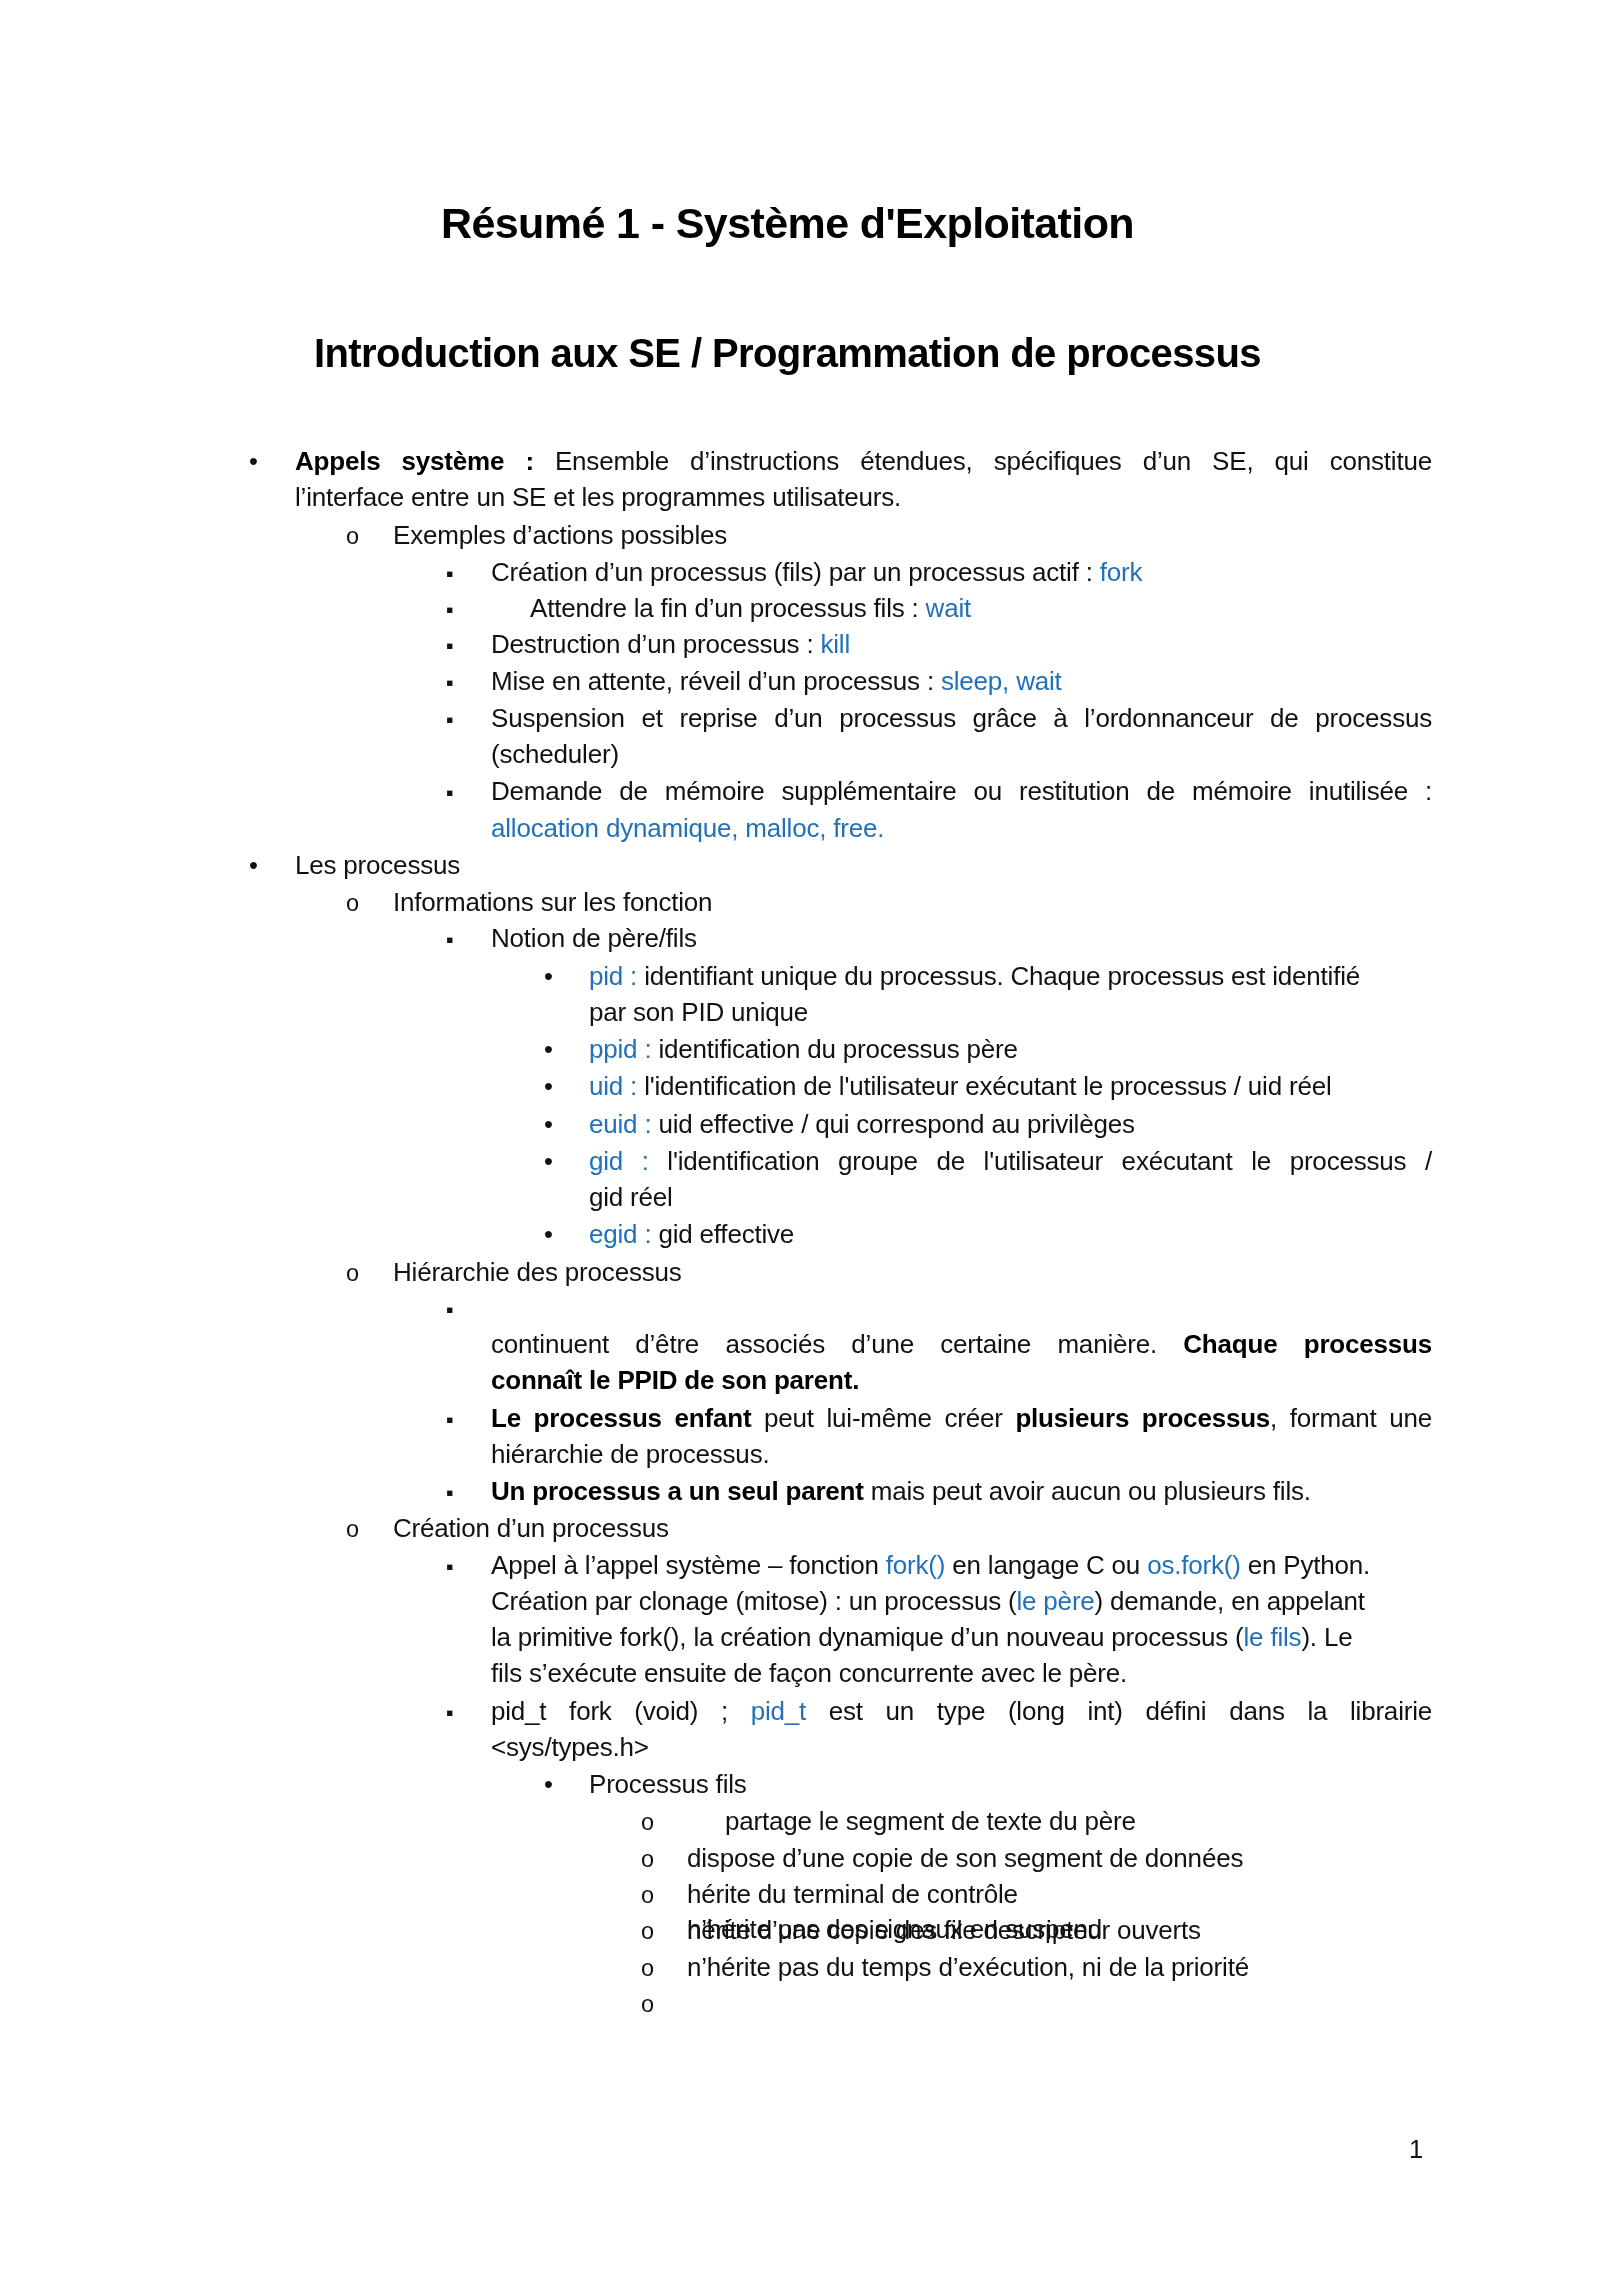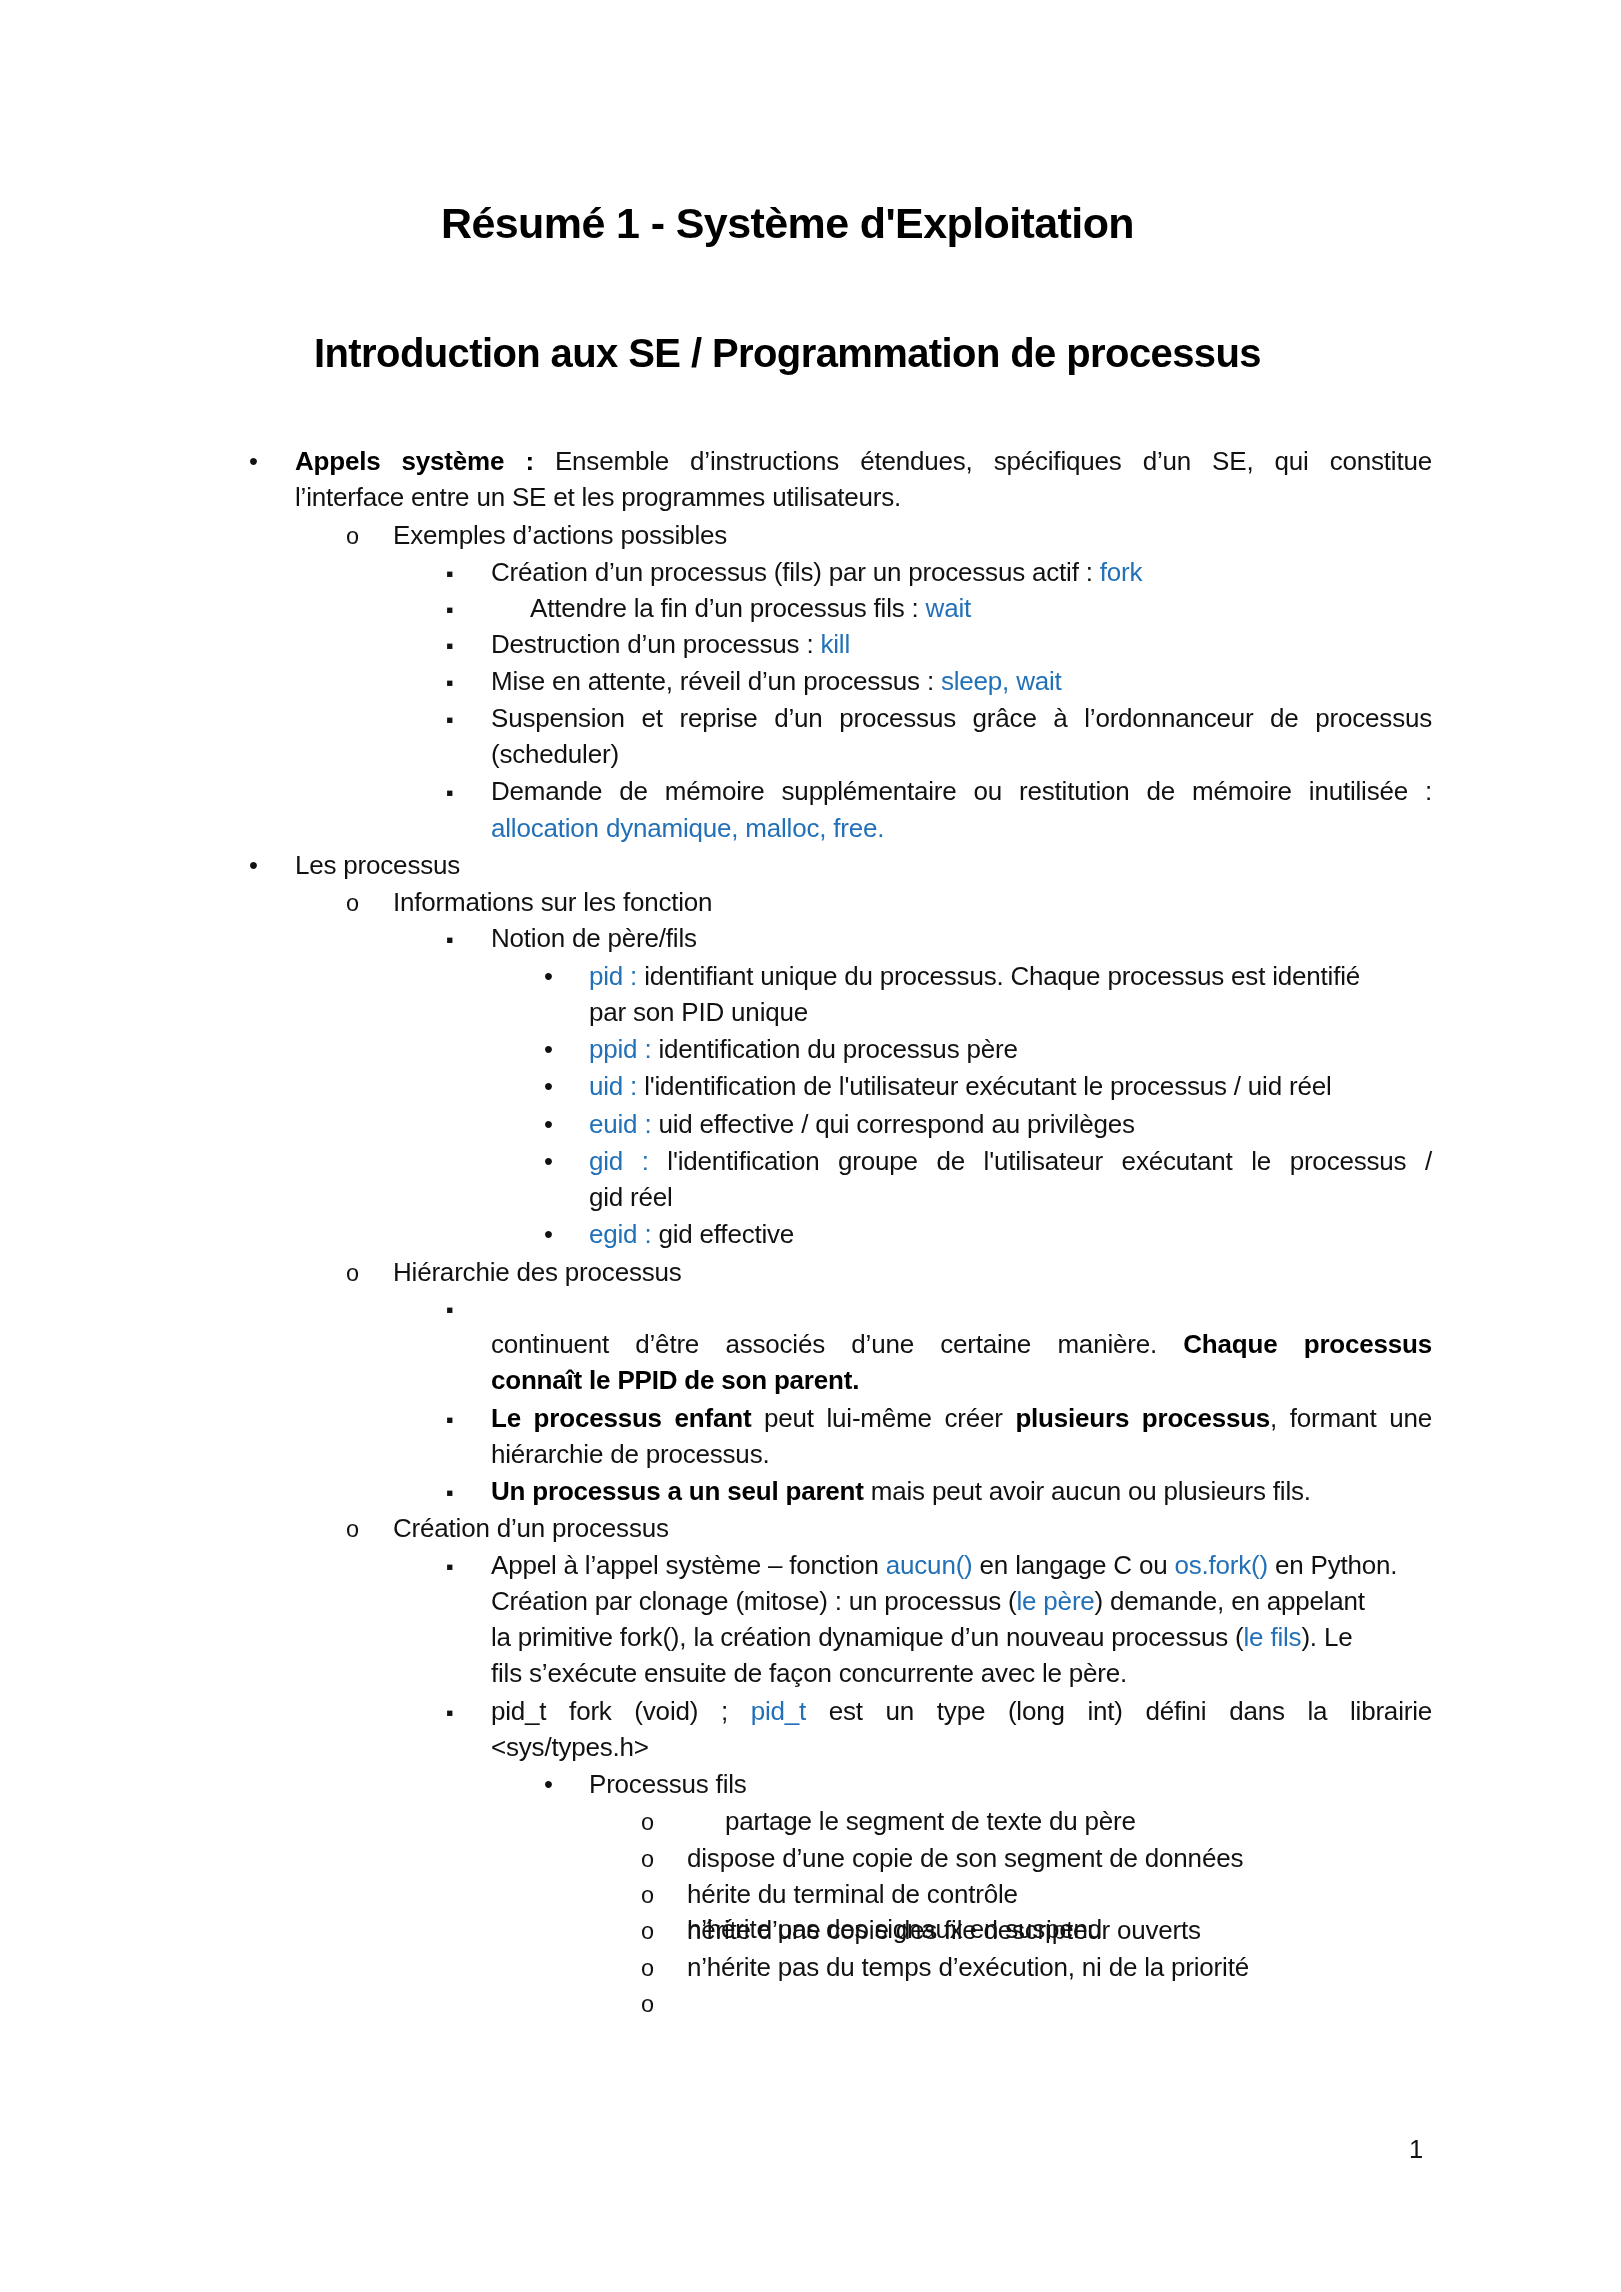--- a/index.html
+++ b/index.html
@@ -103,21 +103,21 @@
   <div class="line just" style="left:491px;top:1400px;width:941px;"><b>Le processus enfant</b><span> peut lui-même créer </span><b>plusieurs processus</b><span>, formant une</span></div>
   <div class="line" style="left:491px;top:1436px;">hiérarchie de processus.</div>
 
   <span class="marker m-sq" style="left:446px;top:1473px;"></span>
   <div class="line" style="left:491px;top:1473px;"><b>Un processus a un seul parent</b><span> mais peut avoir aucun ou plusieurs fils.</span></div>
 
   <span class="marker m-circ" style="left:346px;top:1510px;"></span>
   <div class="line" style="left:393px;top:1510px;">Création d’un processus</div>
 
   <span class="marker m-sq" style="left:446px;top:1547px;"></span>
-  <div class="line" style="left:491px;top:1547px;"><span>Appel à l’appel système – fonction </span><span class="blue">aucun()</span><span> en langage C ou </span><span class="blue">os.fork()</span><span> en Python.</span></div>
+  <div class="line" style="left:491px;top:1547px;"><span>Appel à l’appel système – fonction </span><span class="blue">fork()</span><span> en langage C ou </span><span class="blue">os.fork()</span><span> en Python.</span></div>
   <div class="line" style="left:491px;top:1583px;"><span>Création par clonage (mitose) :  un processus (</span><span class="blue">le père</span><span>) demande, en appelant</span></div>
   <div class="line" style="left:491px;top:1619px;"><span>la primitive fork(), la  création dynamique d’un nouveau processus (</span><span class="blue">le fils</span><span>). Le</span></div>
   <div class="line" style="left:491px;top:1655px;">fils s’exécute ensuite de façon concurrente avec le père.</div>
 
   <span class="marker m-sq" style="left:446px;top:1693px;"></span>
   <div class="line just" style="left:491px;top:1693px;width:941px;"><span>pid_t fork (void) ; </span><span class="blue">pid_t</span><span> est un type (long int) défini dans la librairie</span></div>
   <div class="line" style="left:491px;top:1729px;">&lt;sys/types.h&gt;</div>
 
   <span class="marker m-dot" style="left:544px;top:1766px;"></span>
   <div class="line" style="left:589px;top:1766px;">Processus fils</div>

